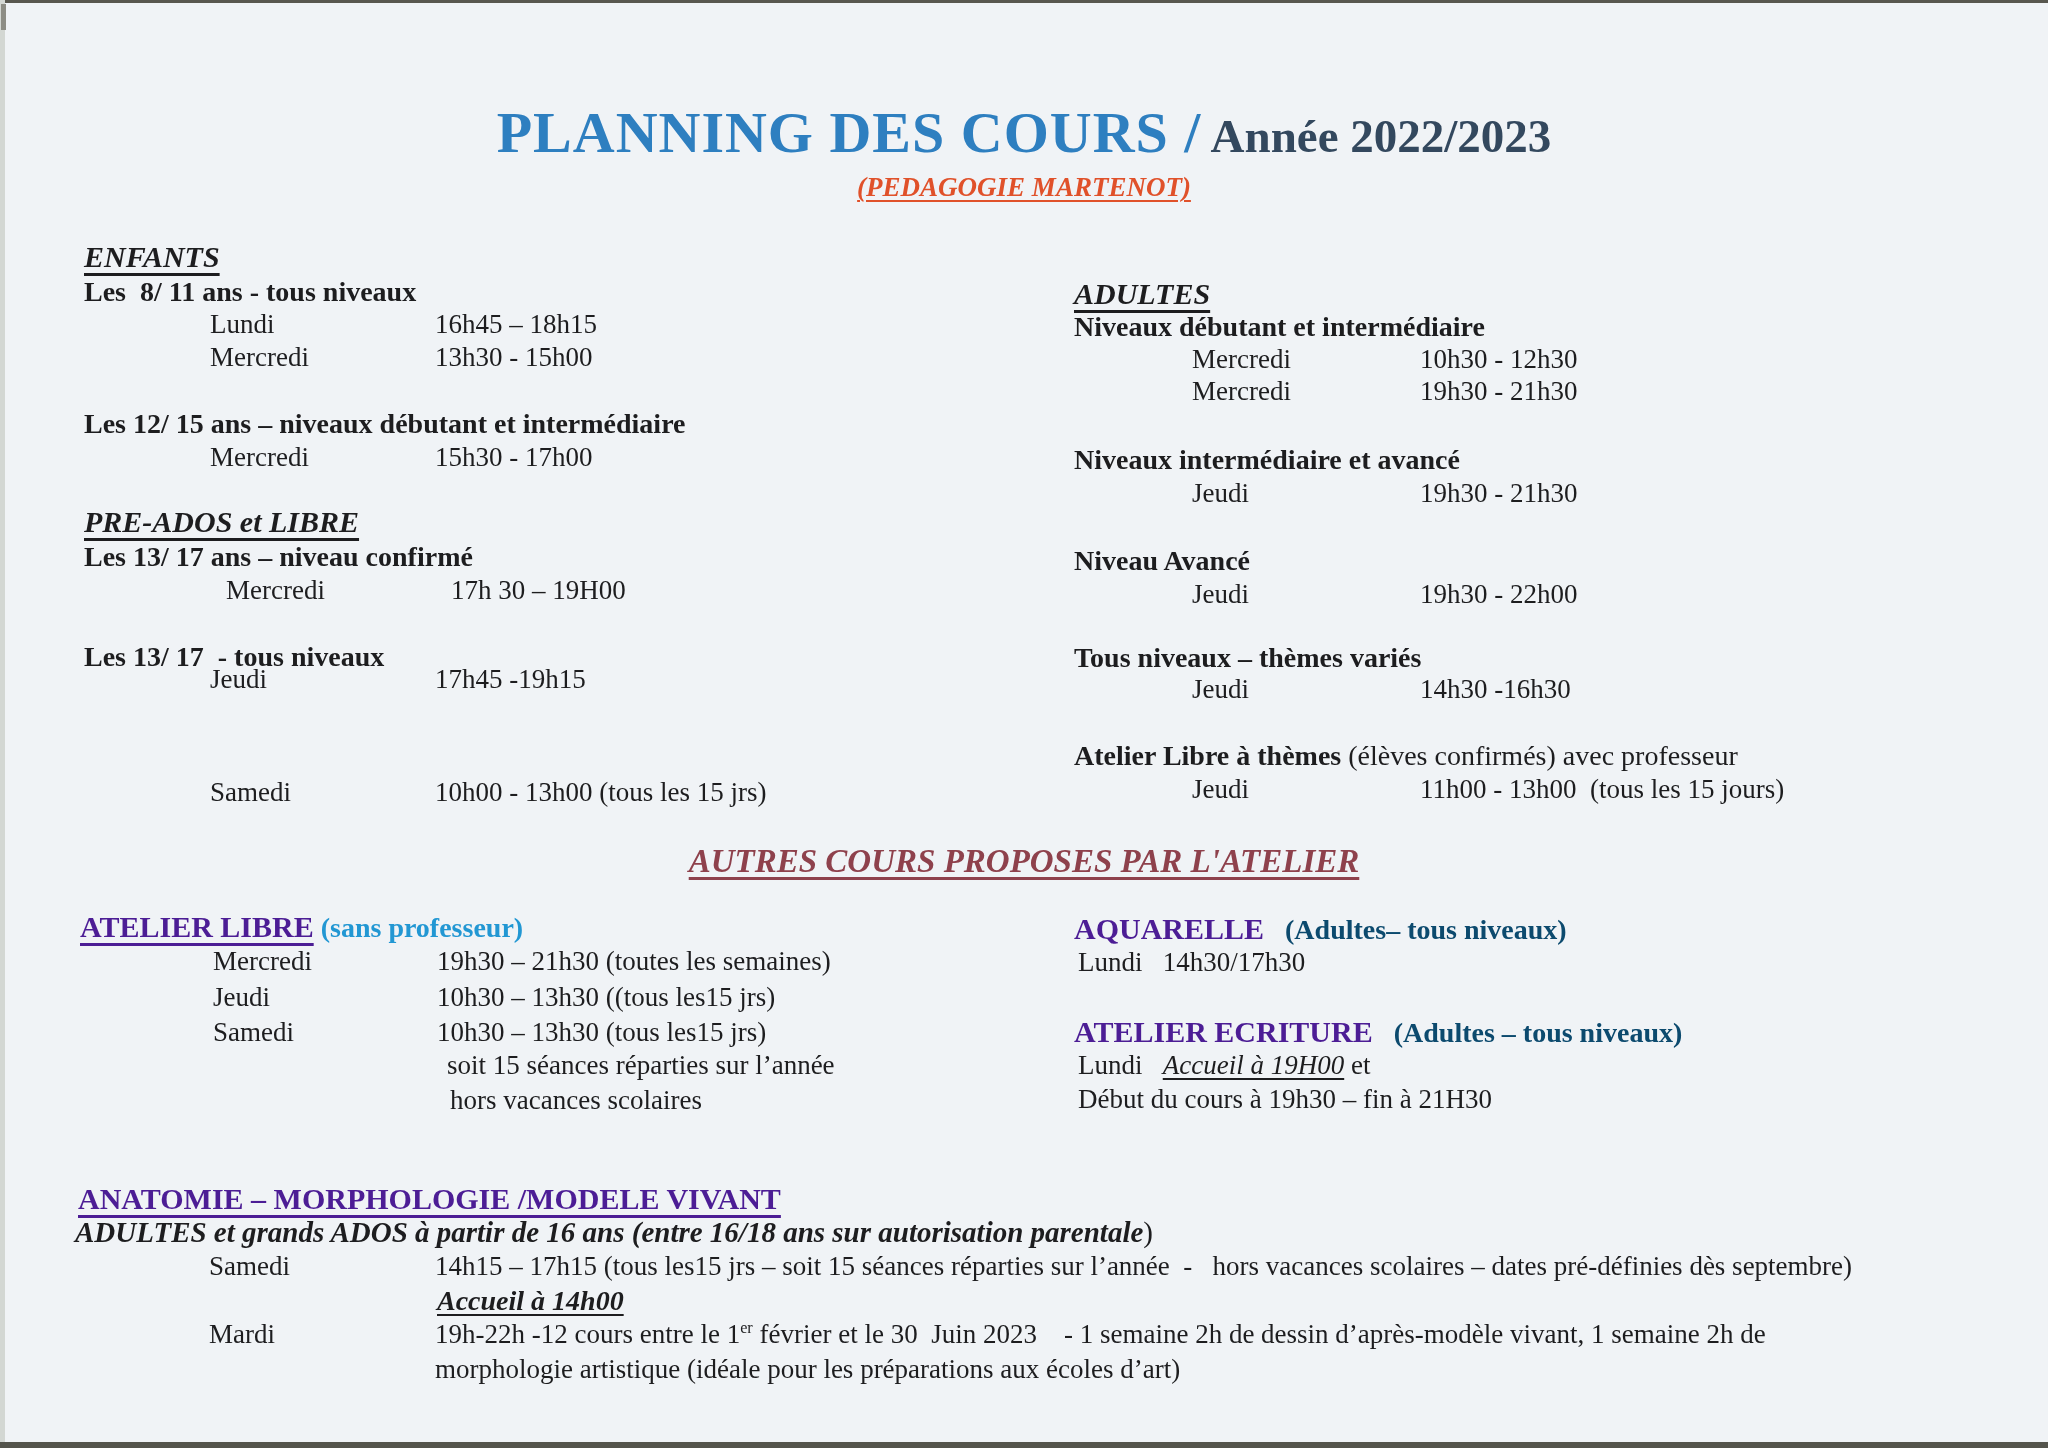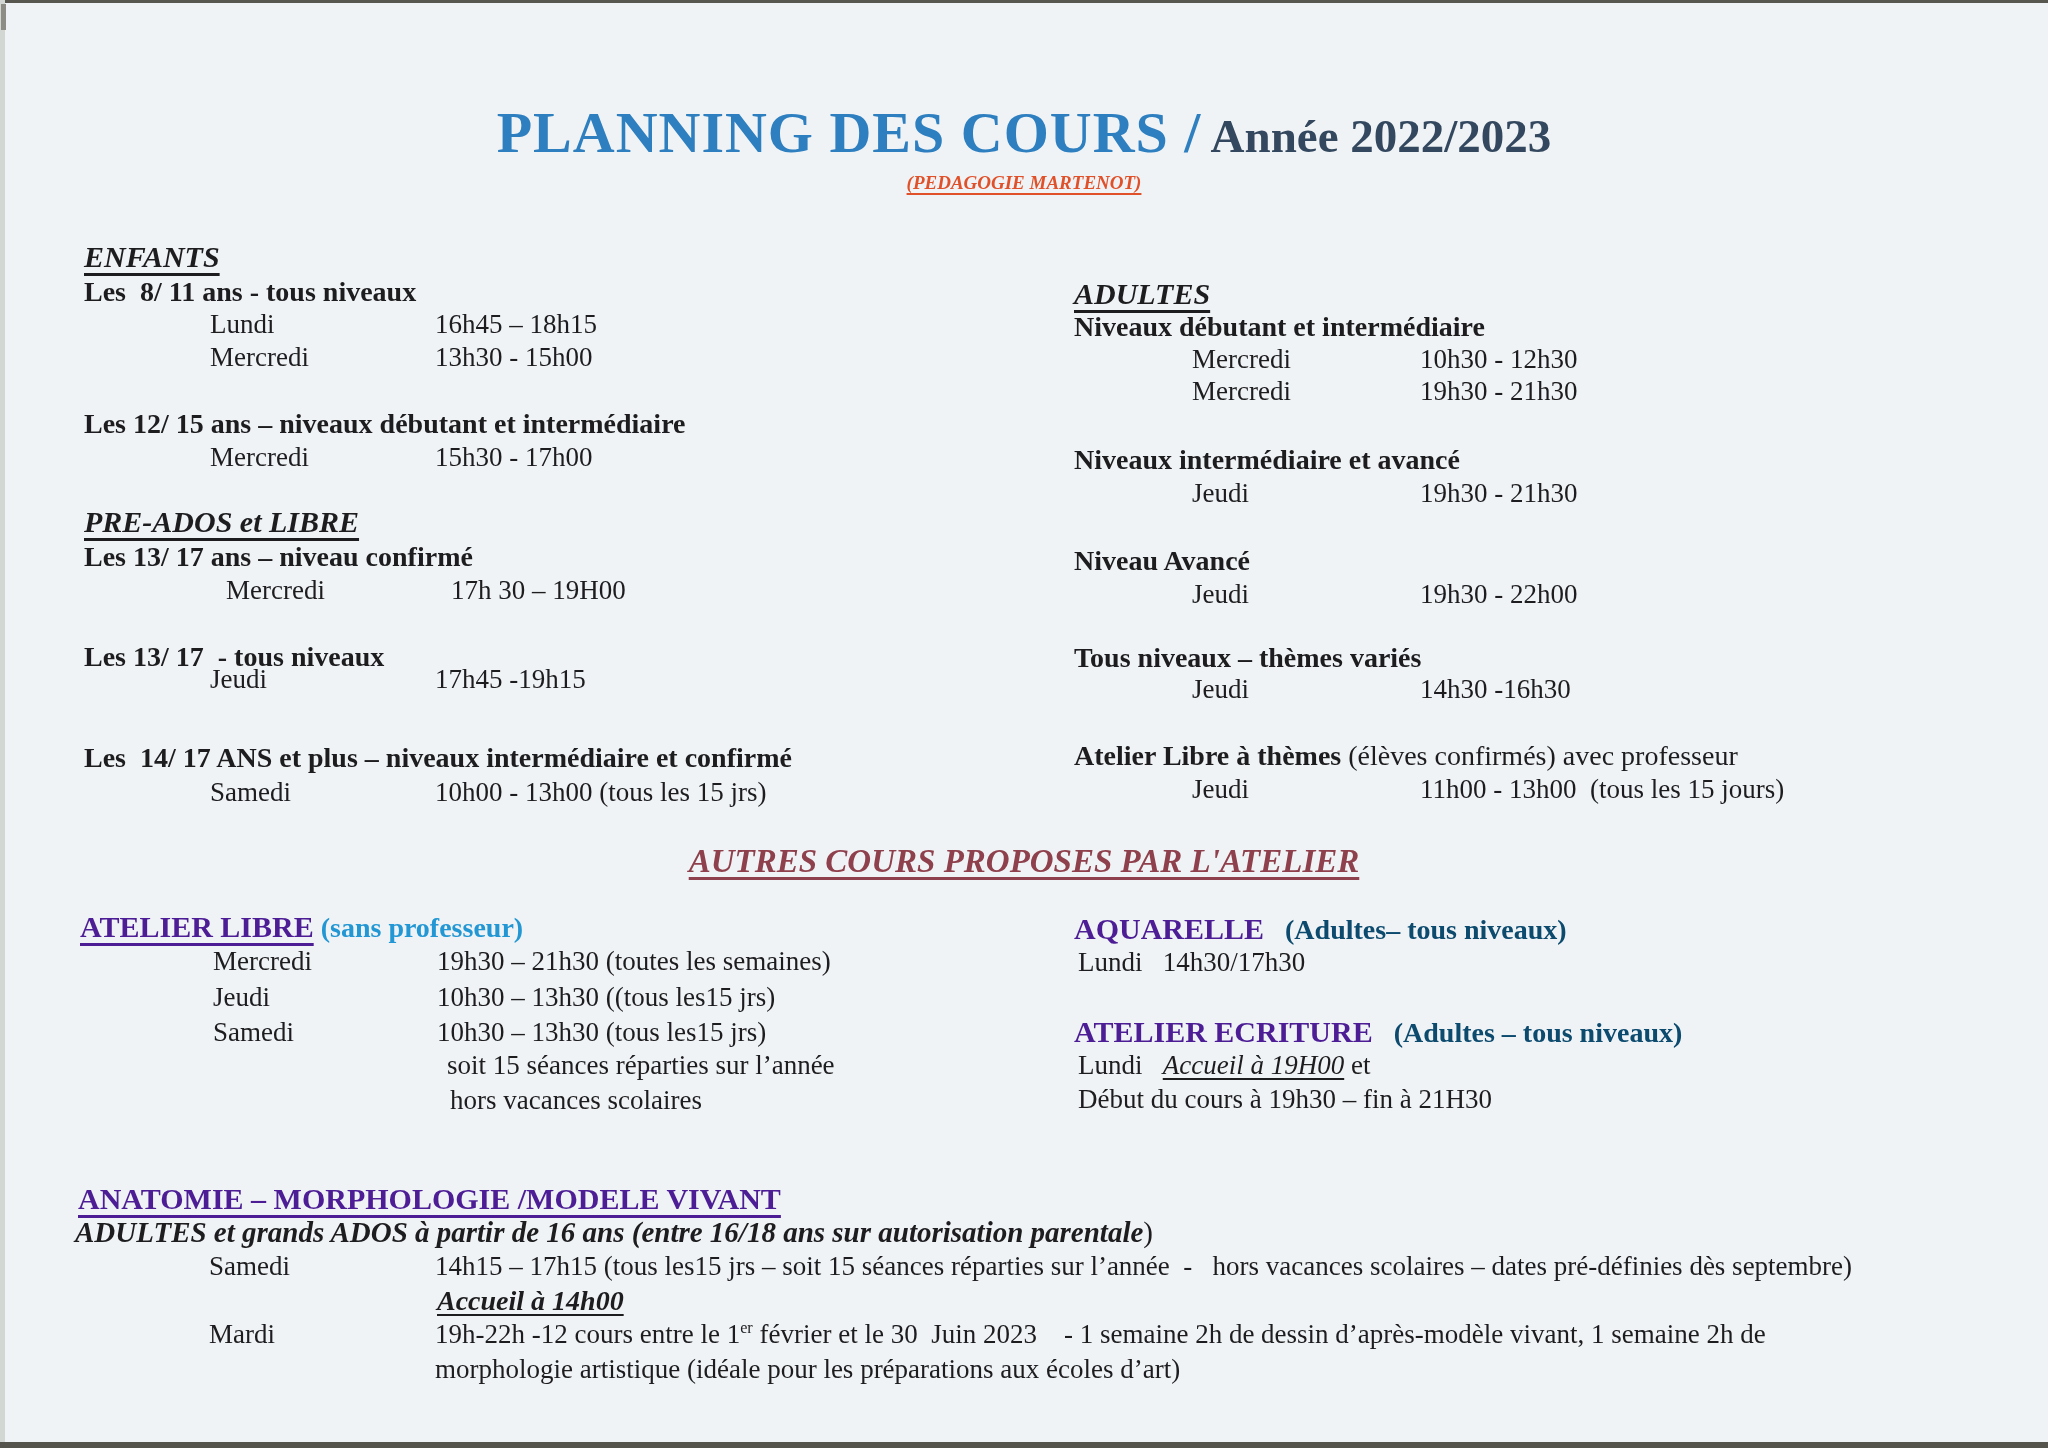--- a/index.html
+++ b/index.html
@@ -14,21 +14,21 @@
   .t{position:absolute;white-space:pre;line-height:1.15;}
   .b{font-weight:bold;}
   .i{font-style:italic;}
   .u{text-decoration:underline;text-underline-offset:6px;text-decoration-thickness:2.5px;}
   .center{left:0;width:100%;text-align:center;}
 
   
   .title-line{top:100px;}
   .title-main{font-size:58px;font-weight:bold;color:#2e7fc0;letter-spacing:1px;}
   .title-year{font-size:47px;font-weight:bold;color:#33485e;}
-  .subtitle{top:172px;font-size:19px;font-weight:bold;font-style:italic;color:#e0512a;
+  .subtitle{top:172px;font-size:27px;font-weight:bold;font-style:italic;color:#e0512a;
             text-decoration:underline;text-underline-offset:4px;text-decoration-thickness:2px;}
 
   
   .h-section{font-size:30px;font-weight:bold;font-style:italic;}
   .course-title{font-size:28px;font-weight:bold;}
   .row{font-size:27px;}
   .day{display:inline-block;}
   .dw-left .day{width:225px;}
   .dw-al .day{width:224px;}
   .dw-right .day{width:228px;}
@@ -73,21 +73,20 @@
   <div class="t row dw-left" style="left:210px;top:442px;"><span class="day">Mercredi</span><span>15h30 - 17h00</span></div>
 
   <div class="t h-section u" style="left:84px;top:505px;">PRE-ADOS et LIBRE</div>
 
   <div class="t course-title" style="left:84px;top:541px;">Les 13/ 17 ans – niveau confirmé</div>
   <div class="t row dw-left" style="left:226px;top:575px;"><span class="day">Mercredi</span><span>17h 30 – 19H00</span></div>
 
   <div class="t course-title" style="left:84px;top:641px;">Les 13/ 17  - tous niveaux</div>
   <div class="t row dw-left" style="left:210px;top:664px;"><span class="day">Jeudi</span><span>17h45 -19h15</span></div>
 
-  <div class="t course-title" style="left:84px;top:742px;">Les  14/ 17 ANS et plus – niveaux intermédiaire et confirmé</div>
   <div class="t row dw-left" style="left:210px;top:777px;"><span class="day">Samedi</span><span>10h00 - 13h00 (tous les 15 jrs)</span></div>
 
   <div class="t h-section u" style="left:1074px;top:277px;">ADULTES</div>
 
   <div class="t course-title" style="left:1074px;top:311px;">Niveaux débutant et intermédiaire</div>
   <div class="t row dw-right" style="left:1192px;top:344px;"><span class="day">Mercredi</span><span>10h30 - 12h30</span></div>
   <div class="t row dw-right" style="left:1192px;top:376px;"><span class="day">Mercredi</span><span>19h30 - 21h30</span></div>
 
   <div class="t course-title" style="left:1074px;top:444px;">Niveaux intermédiaire et avancé</div>
   <div class="t row dw-right" style="left:1192px;top:478px;"><span class="day">Jeudi</span><span>19h30 - 21h30</span></div>

